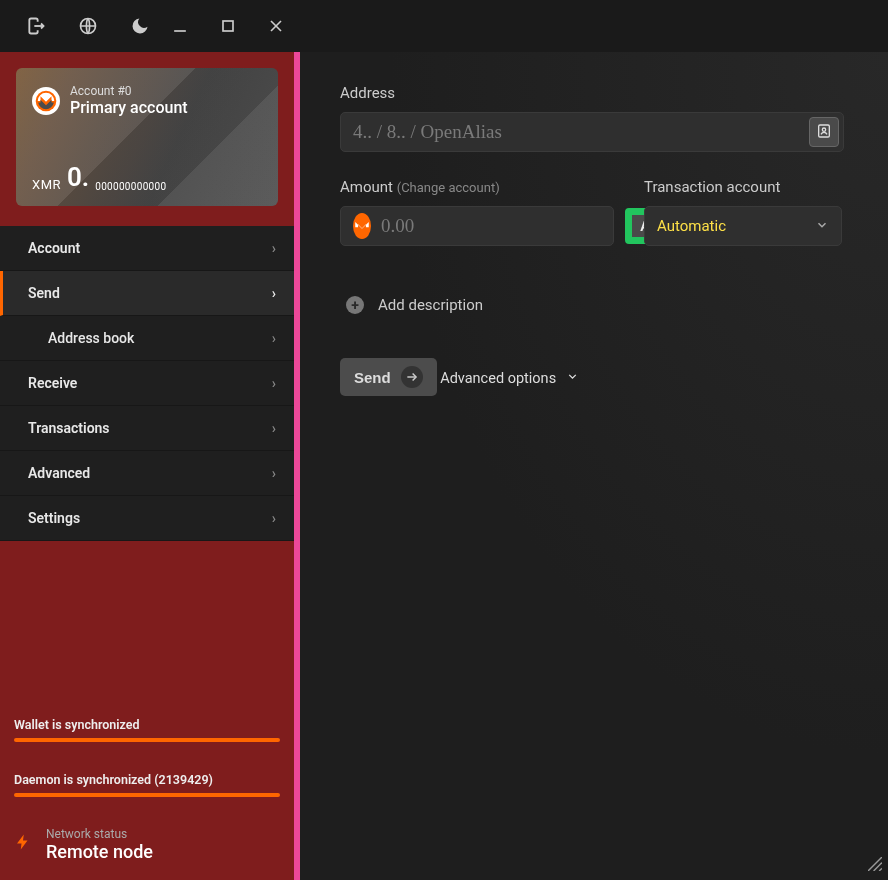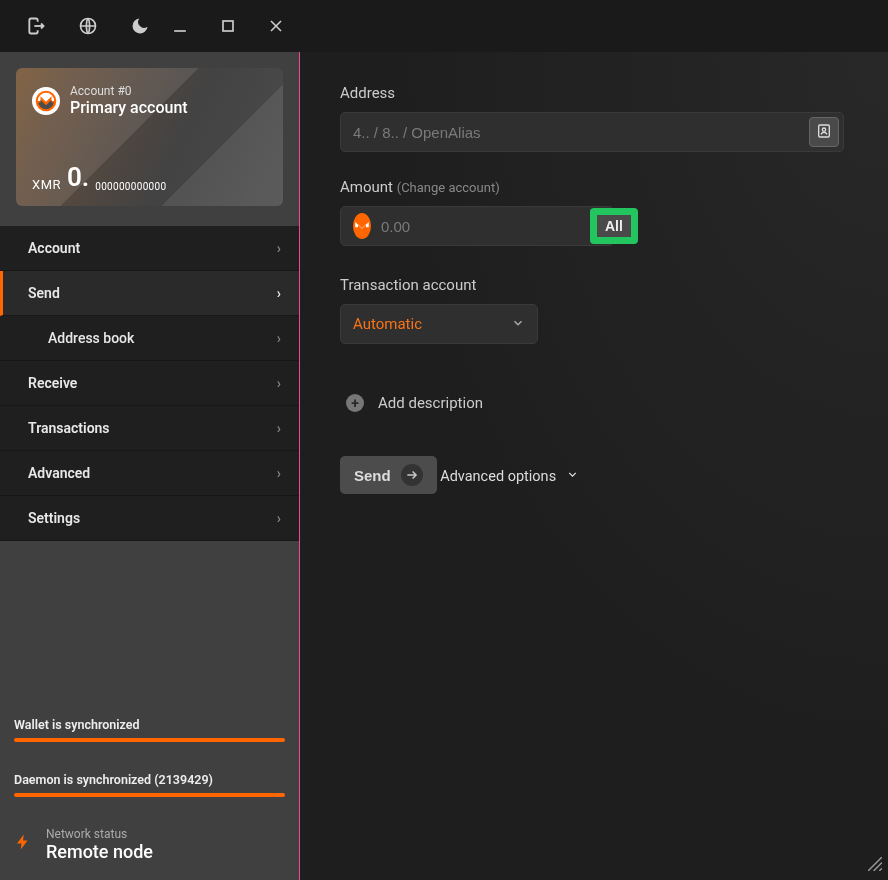--- a/index.html
+++ b/index.html
@@ -24,22 +24,22 @@
   .titlebar-left { display: flex; gap: 12px; align-items: center; padding-left: 8px; }
   .titlebar-center { flex: 1; text-align: center; font-size: 17px; font-weight: 600; color: #fff; }
   .titlebar-right { display: flex; gap: 8px; align-items: center; }
   .tb-btn { width: 40px; height: 36px; display:flex; align-items:center; justify-content:center; cursor:pointer; }
   .tb-icon { width: 20px; height: 20px; display:flex; align-items:center; justify-content:center; color:#ccc; fill:#ccc; }
 
   
   .body { flex: 1; display: flex; min-height: 0; }
   .sidebar {
     width: 300px;
-    background: #404040;
-    border-right: 1px solid #ec4899;
+    background: #7f1d1d;
+    border-right: 6px solid #ec4899;
     display: flex;
     flex-direction: column;
   }
   .main {
     flex: 1;
     background: #222;
     background: radial-gradient(ellipse at top right, #282828 0%, #1e1e1e 60%);
     padding: 32px 40px;
     position: relative;
   }
@@ -103,36 +103,36 @@
   .sync-label { font-weight:600; color:#eee; margin-bottom:6px; font-size:12.5px; }
   .sync-bar { height:4px; background:#ff6600; border-radius:2px; }
   .netstat { display:flex; align-items:center; gap:14px; margin-top:10px; }
   .bolt { color:#ff6600; font-size:24px; }
   .netstat-text small { color:#aaa; font-size:12px; display:block; }
   .netstat-text strong { font-size:18px; font-weight:500; color:#fff; }
 
   
   .form-label { color:#ccc; font-size:15px; margin-bottom:10px; }
   .form-label .sub { color:#888; font-size:13px; }
-  .row { display:flex; gap:30px; margin-top:26px;flex-direction:column;}
+  .row { display:flex; gap:30px; margin-top:26px;}
   .field { display:flex; flex-direction:column; }
   .input-wrap {
     background:#2f2f2f;
     border:1px solid #3a3a3a;
     border-radius:5px;
     height:40px;
     display:flex; align-items:center;
     padding: 0 4px 0 12px;
     gap:10px;
   }
   .input-wrap.address { width: 504px; }
   .input-wrap.amount { width: 274px; }
   .input-wrap input {
     flex:1; background:transparent; border:none; outline:none;
-    color:#ddd; font-size:15px;
+    color:#ddd; font-size:19px;font-family:Liberation Serif, serif;
   }
   .input-wrap input::placeholder { color:#7a7a7a; }
   .addr-icon-btn {
     width:30px; height:30px; border-radius:4px;
     background:#4a4a4a; border:1px solid #666;
     display:flex; align-items:center; justify-content:center;
     cursor:pointer;
   }
   .all-btn {
     background:#4a4a4a; color:#eee; border:7px solid #22c55e;
@@ -142,21 +142,21 @@
     width:26px; height:26px; border-radius:50%;
     background:#ff6600; display:flex; align-items:center; justify-content:center;
   }
   .xmr-coin svg { width:18px; height:18px; }
 
   .select-wrap {
     background:#2f2f2f; border:1px solid #3a3a3a; border-radius:5px;
     height:40px; width:198px; display:flex; align-items:center; justify-content:space-between;
     padding:0 12px; cursor:pointer;
   }
-  .select-val { color:#f97316; font-size:15px; }
+  .select-val { color:#fde047; font-size:15px; }
 
   .add-desc { display:flex; align-items:center; gap:14px; margin-top:50px; color:#ccc; font-size:15px; cursor:pointer; padding-left:6px;}
   .plus-circle {
     width:18px; height:18px; border-radius:50%; background:#777;
     display:flex; align-items:center; justify-content:center; color:#2a2a2a; font-weight:700; font-size:14px;
   }
 
   .send-btn {
     margin-top:44px;
     background:#4c4c4c; color:#ddd; border:none; border-radius:5px;

